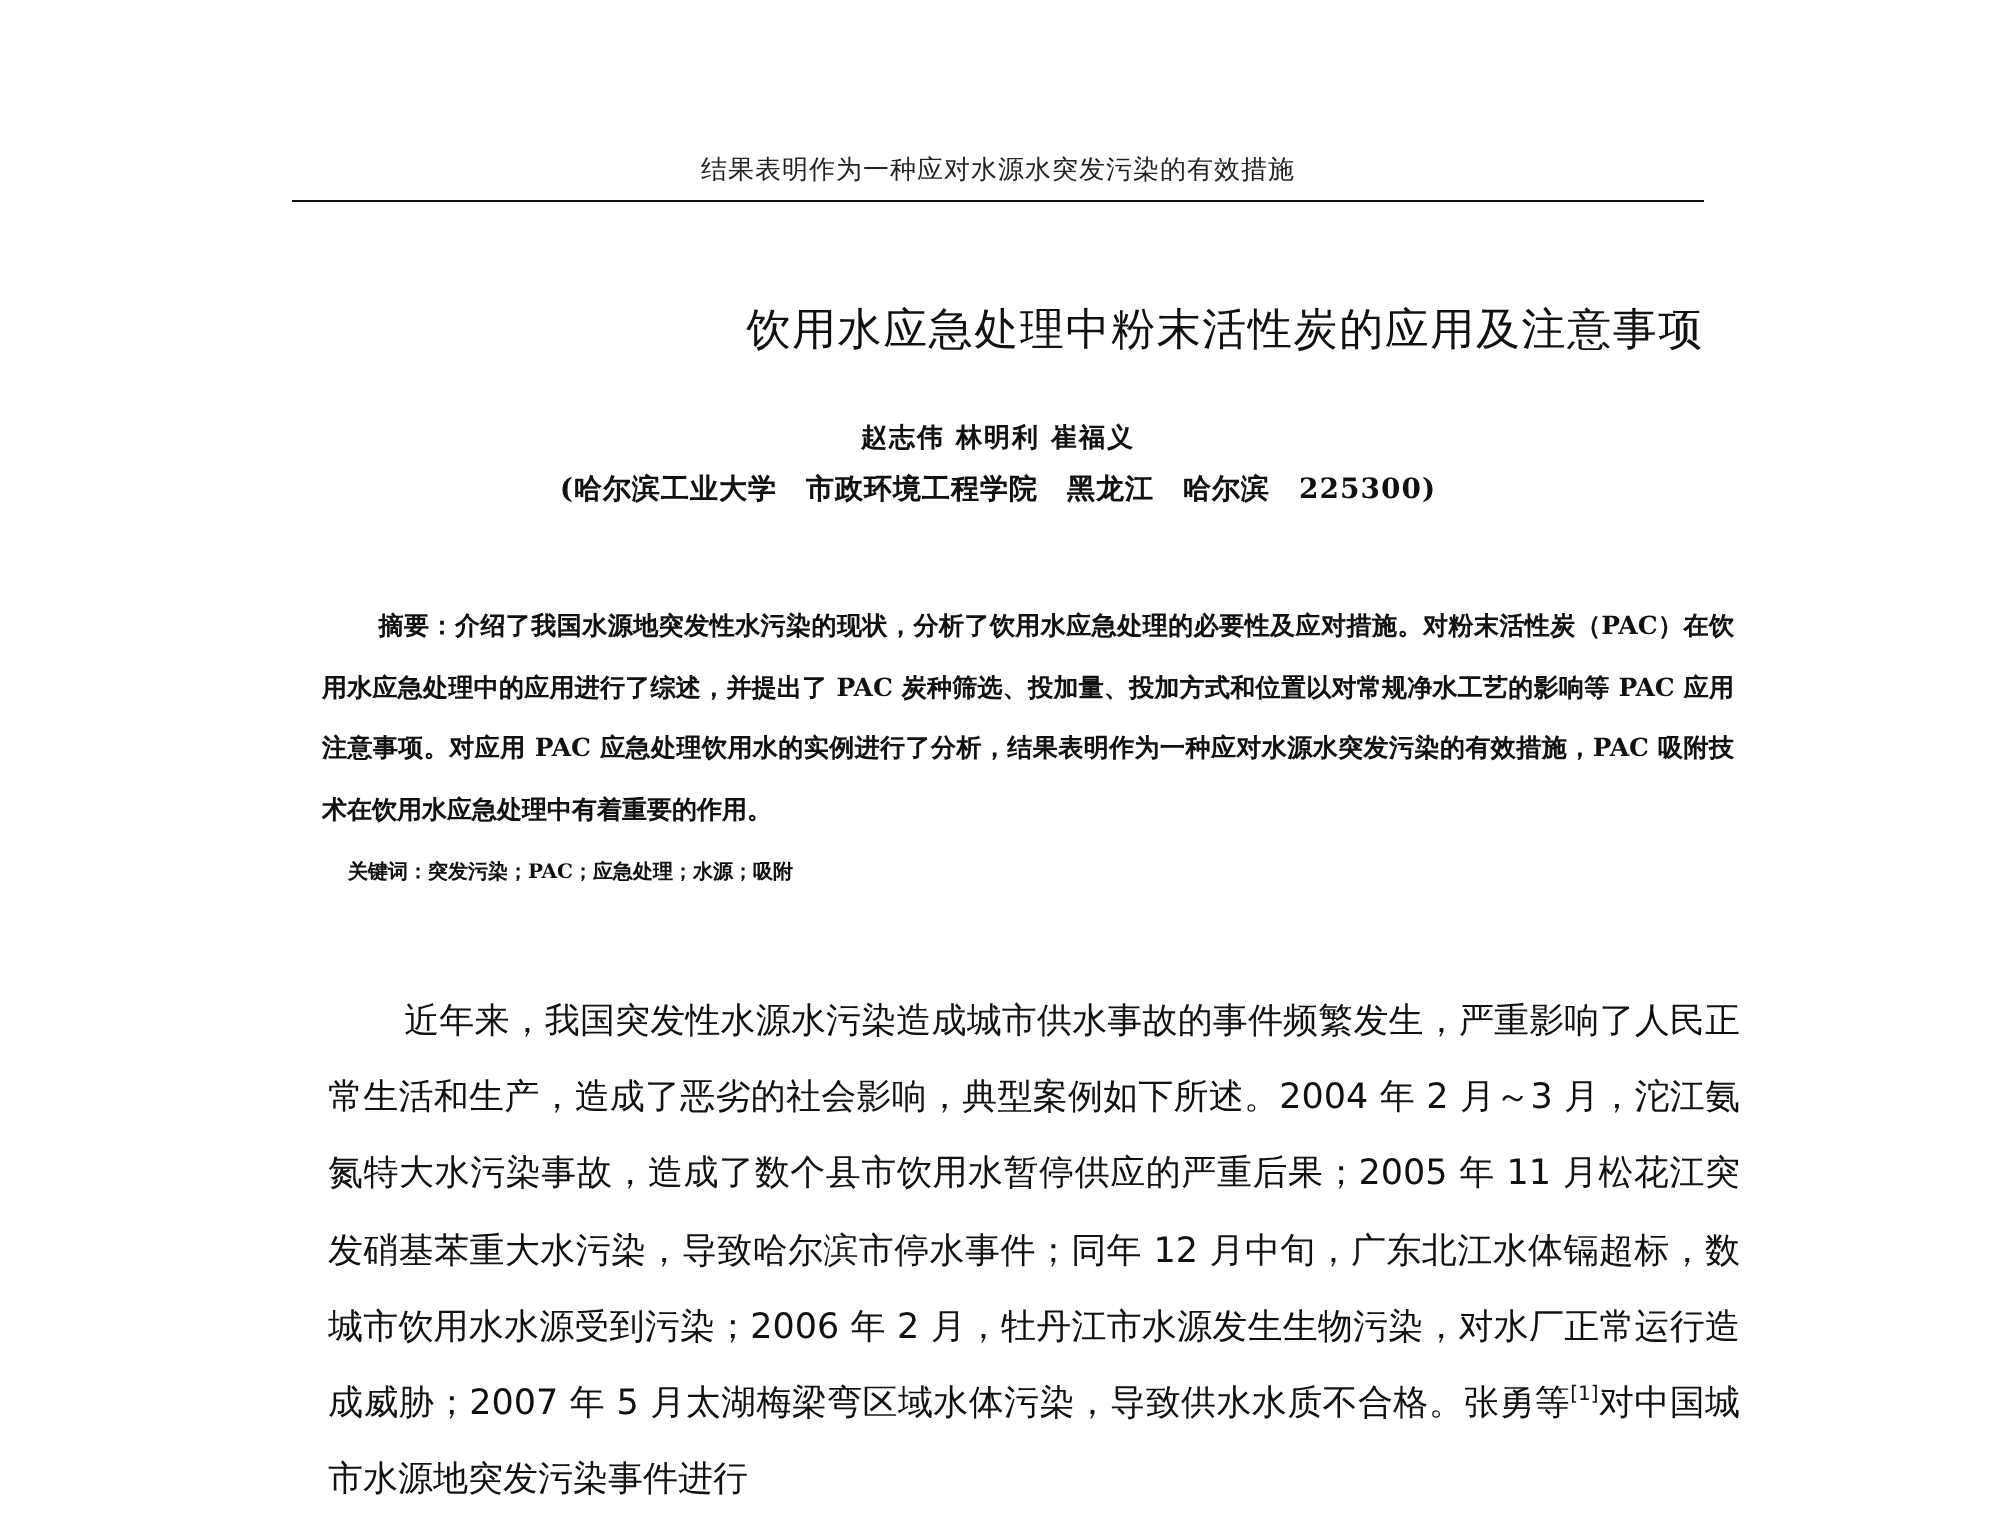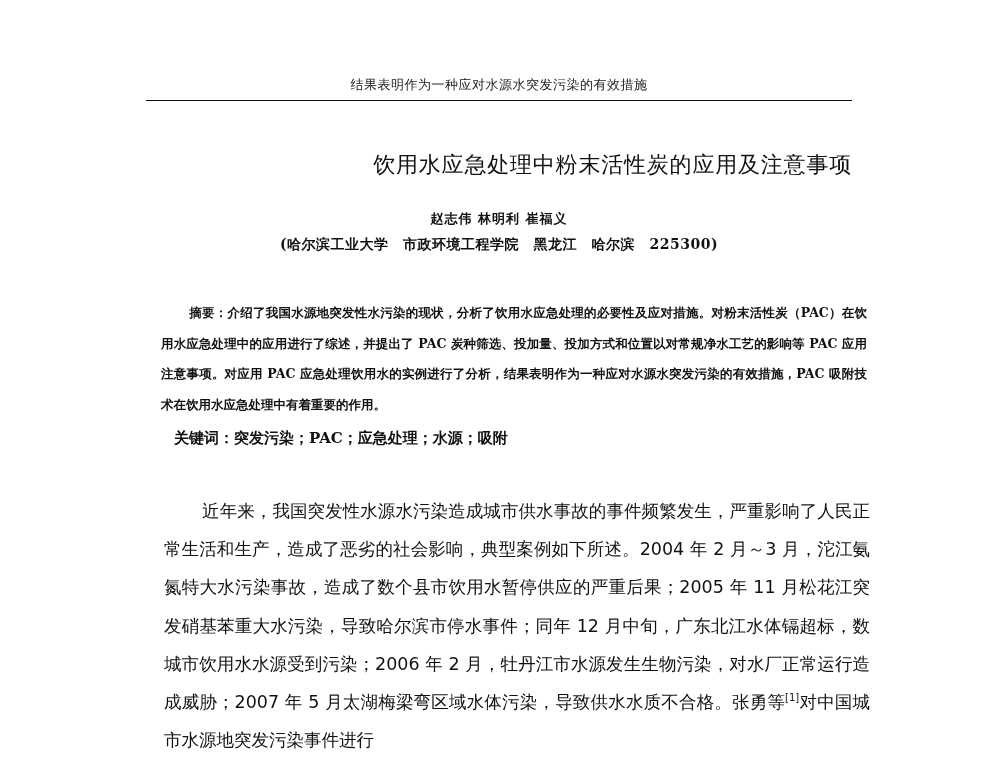--- a/index.html
+++ b/index.html
@@ -84,21 +84,21 @@
       margin-left: 15px;
     }
     .abstract .indent {
       display: inline-block;
       width: 28px;
     }
     .keywords {
       position: absolute;
       left: 174px;
       top: 429px;
-      font-size: 15px;
+      font-size: 10px;
       font-weight: bold;
     }
     .body-text {
       position: absolute;
       left: 164px;
       top: 492px;
       width: 706px;
       font-size: 17.5px;
       line-height: 38.2px;
       text-align: justify;

